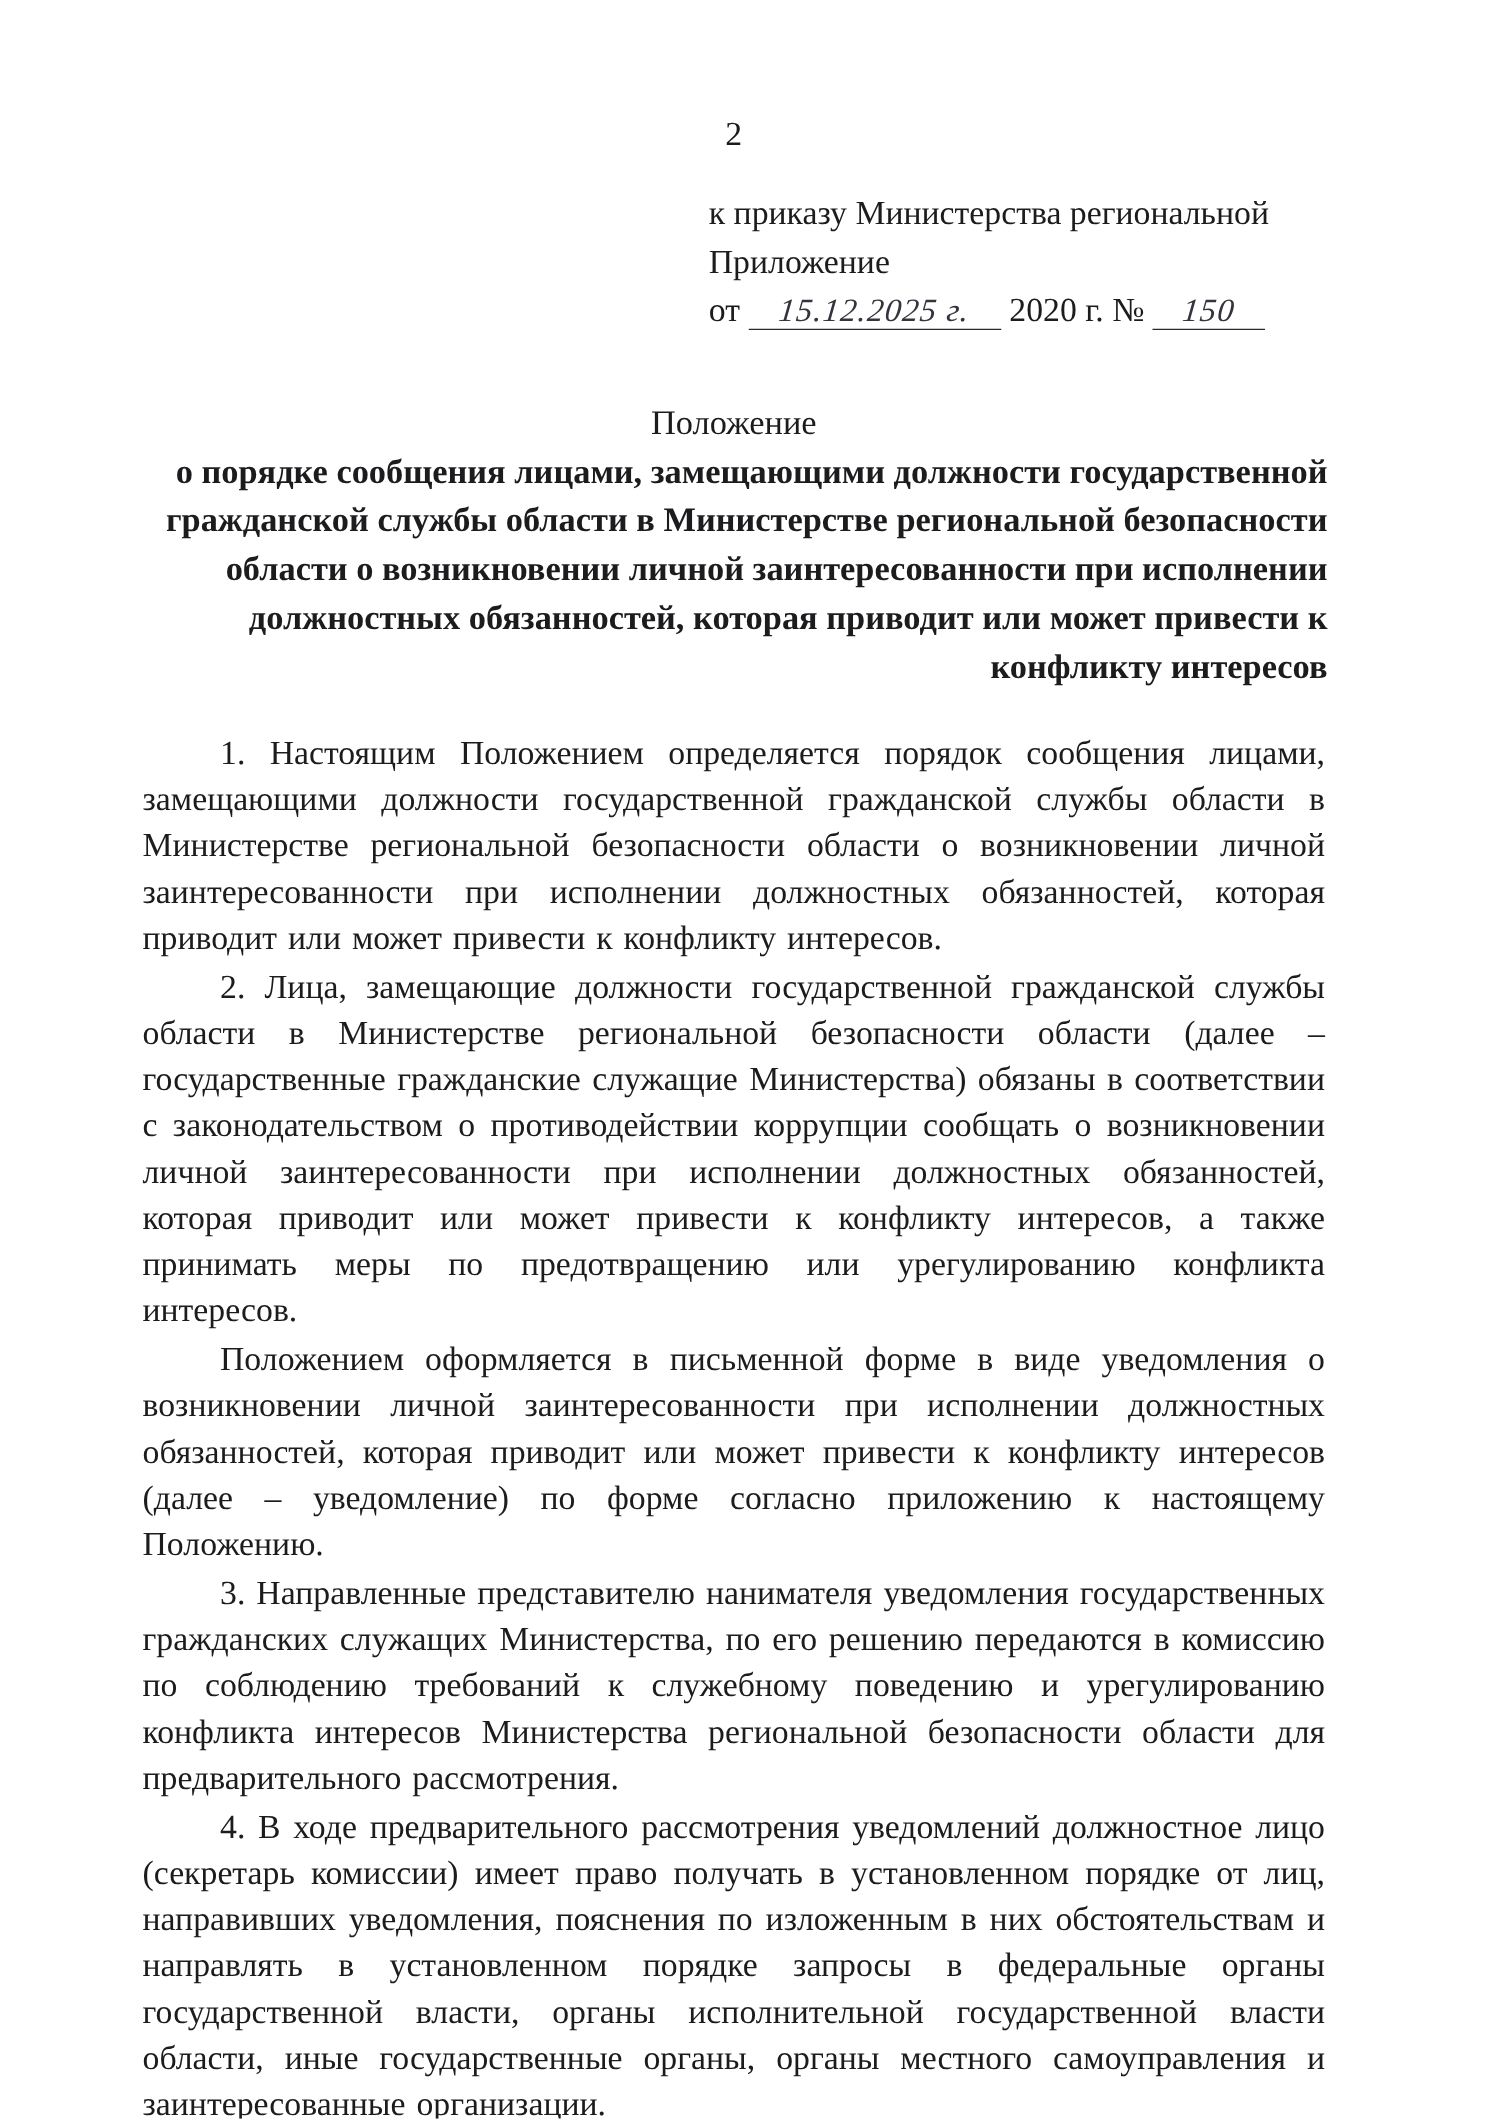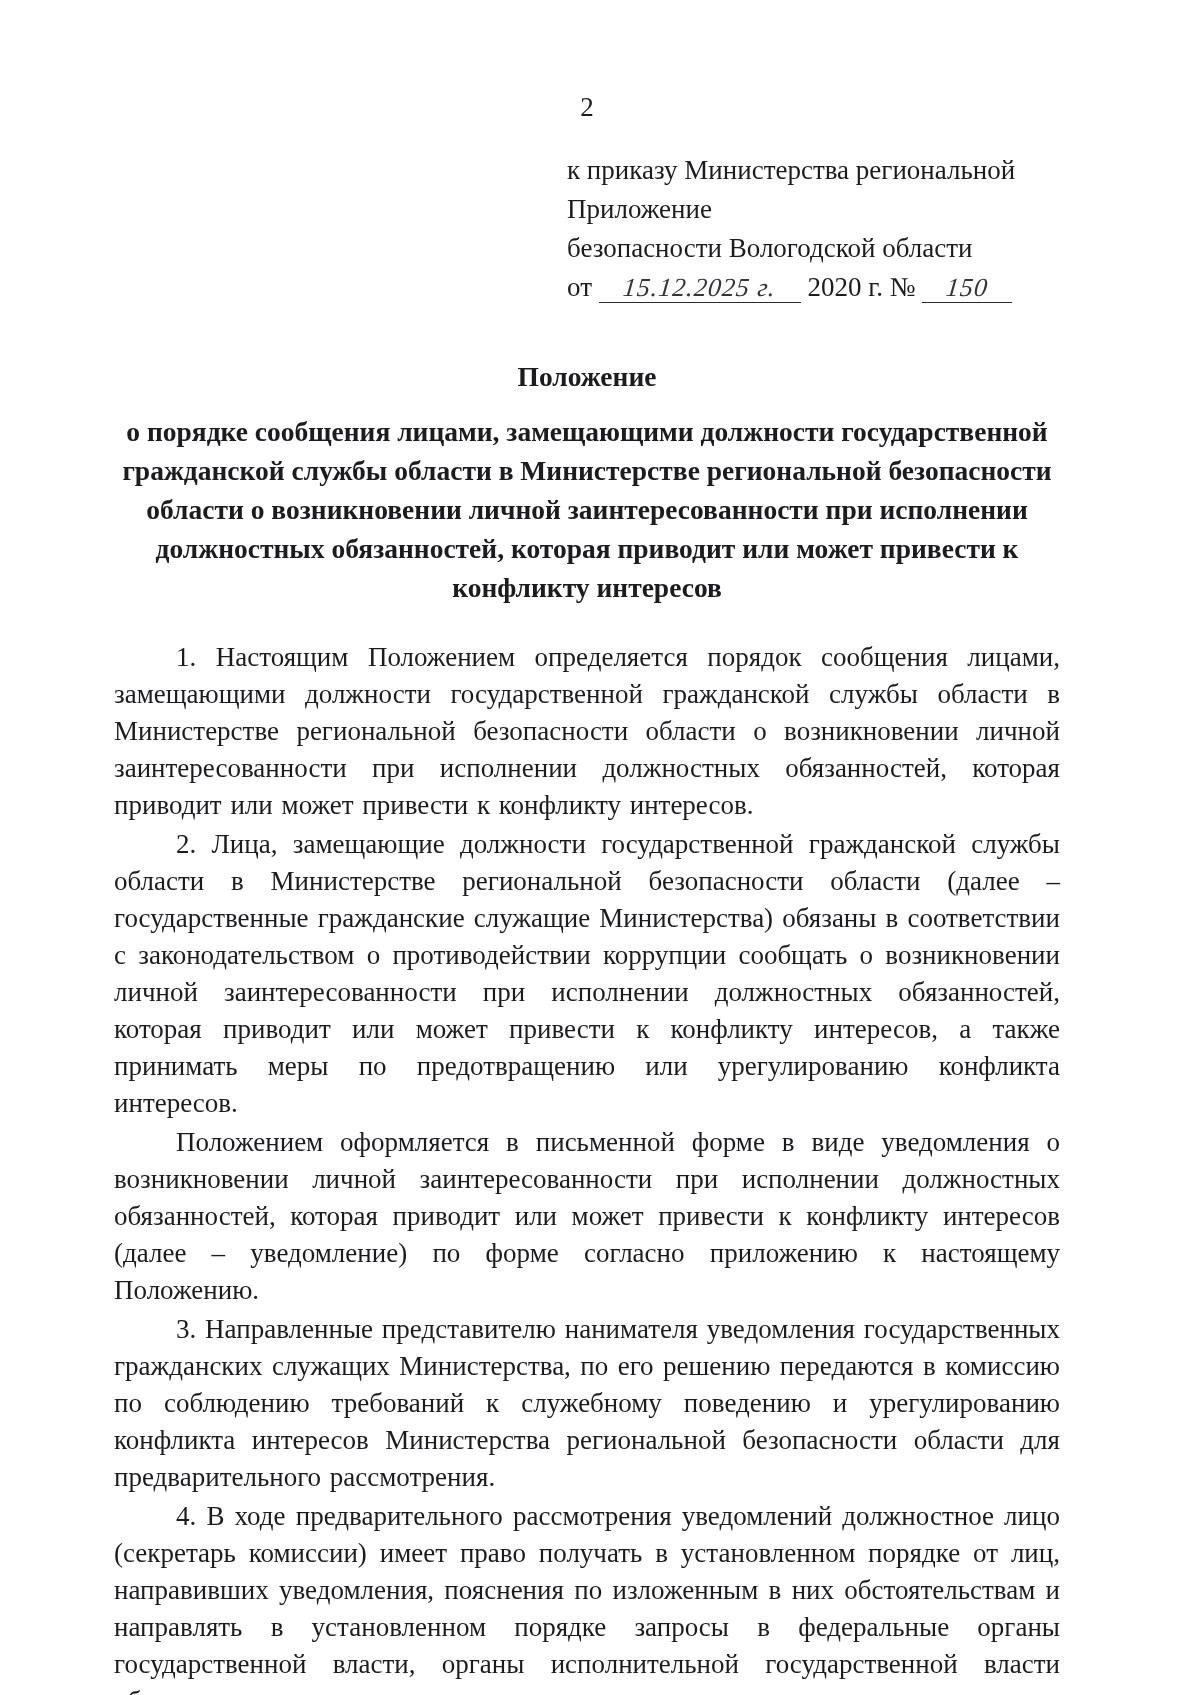--- a/index.html
+++ b/index.html
@@ -48,24 +48,25 @@
     font-size: 26px;
   }
   .title-block {
     margin-top: 50px;
     text-align: center;
     font-weight: bold;
     font-size: 27.5px;
     line-height: 39px;
   }
   .title-heading {
-    font-weight: bold;
+    font-weight: normal;
   }
   .title-subtitle {
-    margin-top: 16px;
+    margin-top: 0;
+    text-align: right;
   }
   .body-text {
     margin-top: 32px;
     font-size: 27px;
     line-height: 37px;
     text-align: justify;
   }
   .para {
     margin: 2px;
     text-indent: 62px;
@@ -75,21 +76,20 @@
 </head>
 <body>
 
 <div class="page">
 
   <div class="page-number">2</div>
 
   <div class="appendix-block">
     <div class="appendix-line">к приказу Министерства региональной</div>
     <div class="appendix-line">Приложение</div>
-    <div class="appendix-line">безопасности Вологодской области</div>
     <div class="appendix-line">
       <span>от</span>
       <span class="hw-line hw-date"><span class="hw">15.12.2025 г.</span></span>
       <span>2020 г. №</span>
       <span class="hw-line hw-num"><span class="hw">150</span></span>
     </div>
   </div>
 
   <div class="title-block">
     <div class="title-heading">Положение</div>

